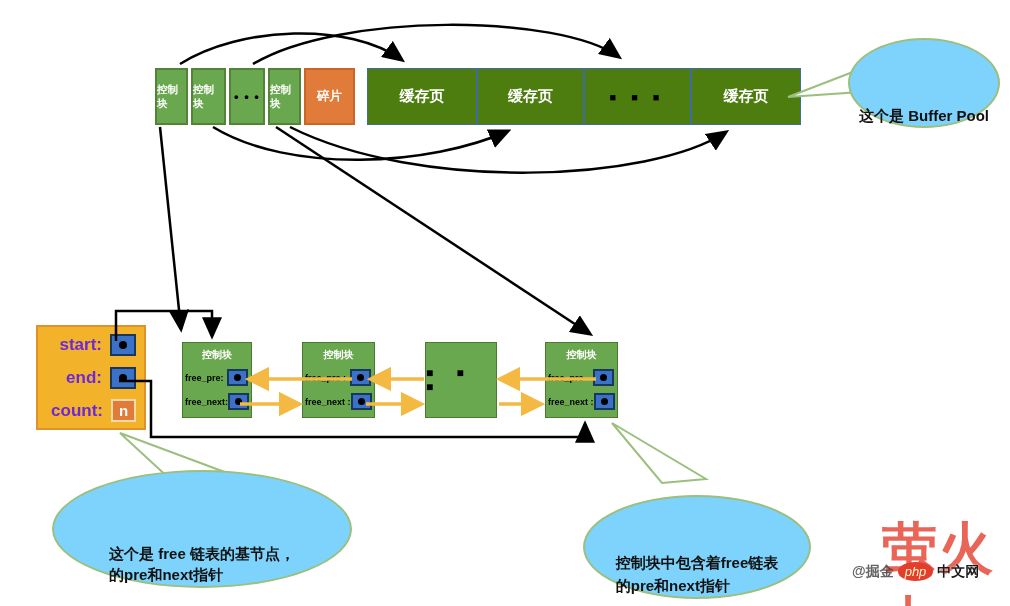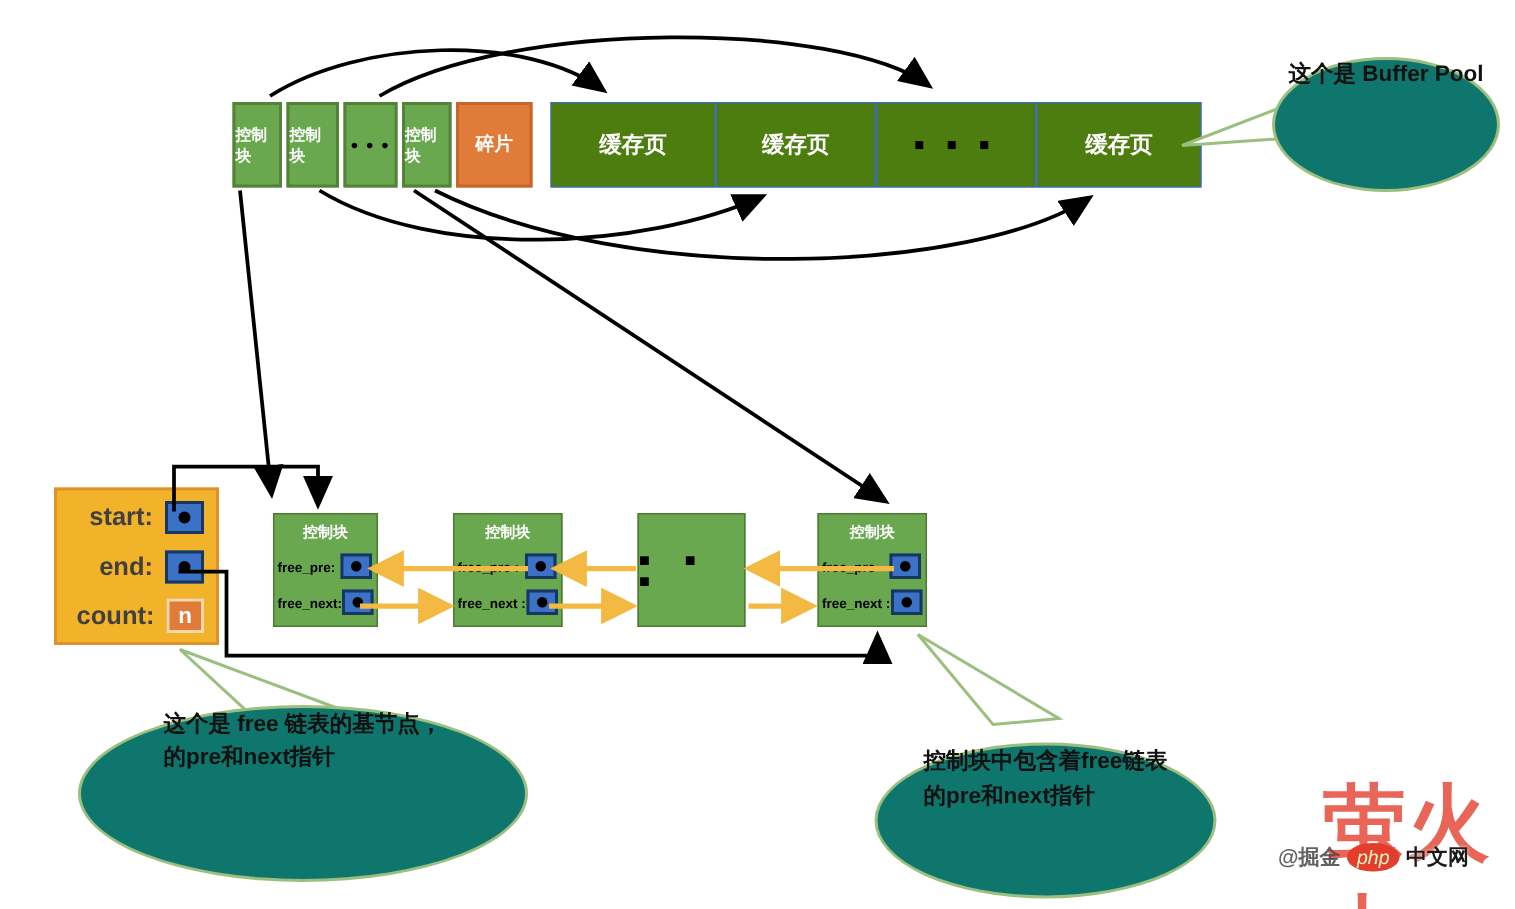--- a/index.html
+++ b/index.html
@@ -13,33 +13,33 @@
         color:#fff;font-weight:bold;flex-shrink:0;}
   .cell.green{background:#6aa84f;border:2px solid #548239;margin-right:3px;font-size:10.5px;}
   .cell.gdots{color:#000;font-size:13px;letter-spacing:1px;}
   .cell.orange{background:#e07b39;border:2px solid #c96527;font-size:12.5px;margin-right:12px;}
   .cell.blue{background:#4d7c0f;border:1.5px solid #3c6ea5;font-size:15px;}
   .cell.bdots{color:#000;font-size:11px;letter-spacing:6px;}
   .w1{width:33px}.w2{width:35px}.w3{width:36px}.w4{width:33px}.w5{width:51px}
   .w6{width:110px}.w7{width:107px}.w8{width:107px}.w9{width:110px}
 
   
-  .bubble{position:absolute;background:#0f766e;border:2px solid #9bbf7f;border-radius:50%;
-          display:flex;align-items:flex-start;justify-content:center;z-index:6;color:#111;}
+  .bubble{position:absolute;background:#7dd3fc;border:2px solid #9bbf7f;border-radius:50%;
+          display:flex;align-items:flex-end;justify-content:center;z-index:6;color:#111;}
   .bubble .lines{text-align:left;font-weight:bold;}
   .bubble-bp{left:848px;top:38px;width:148px;height:86px;font-size:15px;font-weight:bold;text-align:center;}
   .bubble-base{left:52px;top:470px;width:296px;height:114px;font-size:15px;line-height:1.45;}
   .bubble-note{left:583px;top:495px;width:224px;height:100px;font-size:15px;line-height:1.5;}
 
   
   .basebox{position:absolute;left:36px;top:325px;width:110px;height:105px;box-sizing:border-box;
            background:#f2b32b;border:2px solid #e0912b;display:flex;flex-direction:column;
            justify-content:space-between;padding:7px 8px 6px 8px;z-index:2;}
   .brow{display:flex;align-items:center;justify-content:flex-end;gap:8px;}
-  .brow .lbl{font-size:17px;font-weight:bold;color:#404040;}
+  .brow .lbl{font-size:17px;font-weight:bold;color:#6d28d9;}
   .psq{width:26px;height:22px;background:#3b72c8;border:2px solid #17375e;box-sizing:border-box;
        position:relative;flex-shrink:0;}
   .psq::after{content:"";position:absolute;left:50%;top:50%;width:8px;height:8px;margin:-4px 0 0 -4px;
        border-radius:50%;background:#000;}
   .nsq{width:25px;height:23px;background:#e07b39;border:2px solid #f6d9a6;box-sizing:border-box;
        color:#fff;font-size:15px;font-weight:bold;display:flex;align-items:center;justify-content:center;}
 
   
   .cblock{position:absolute;top:342px;height:76px;box-sizing:border-box;background:#6aa84f;
           border:1.5px solid #4c7a31;z-index:2;}

